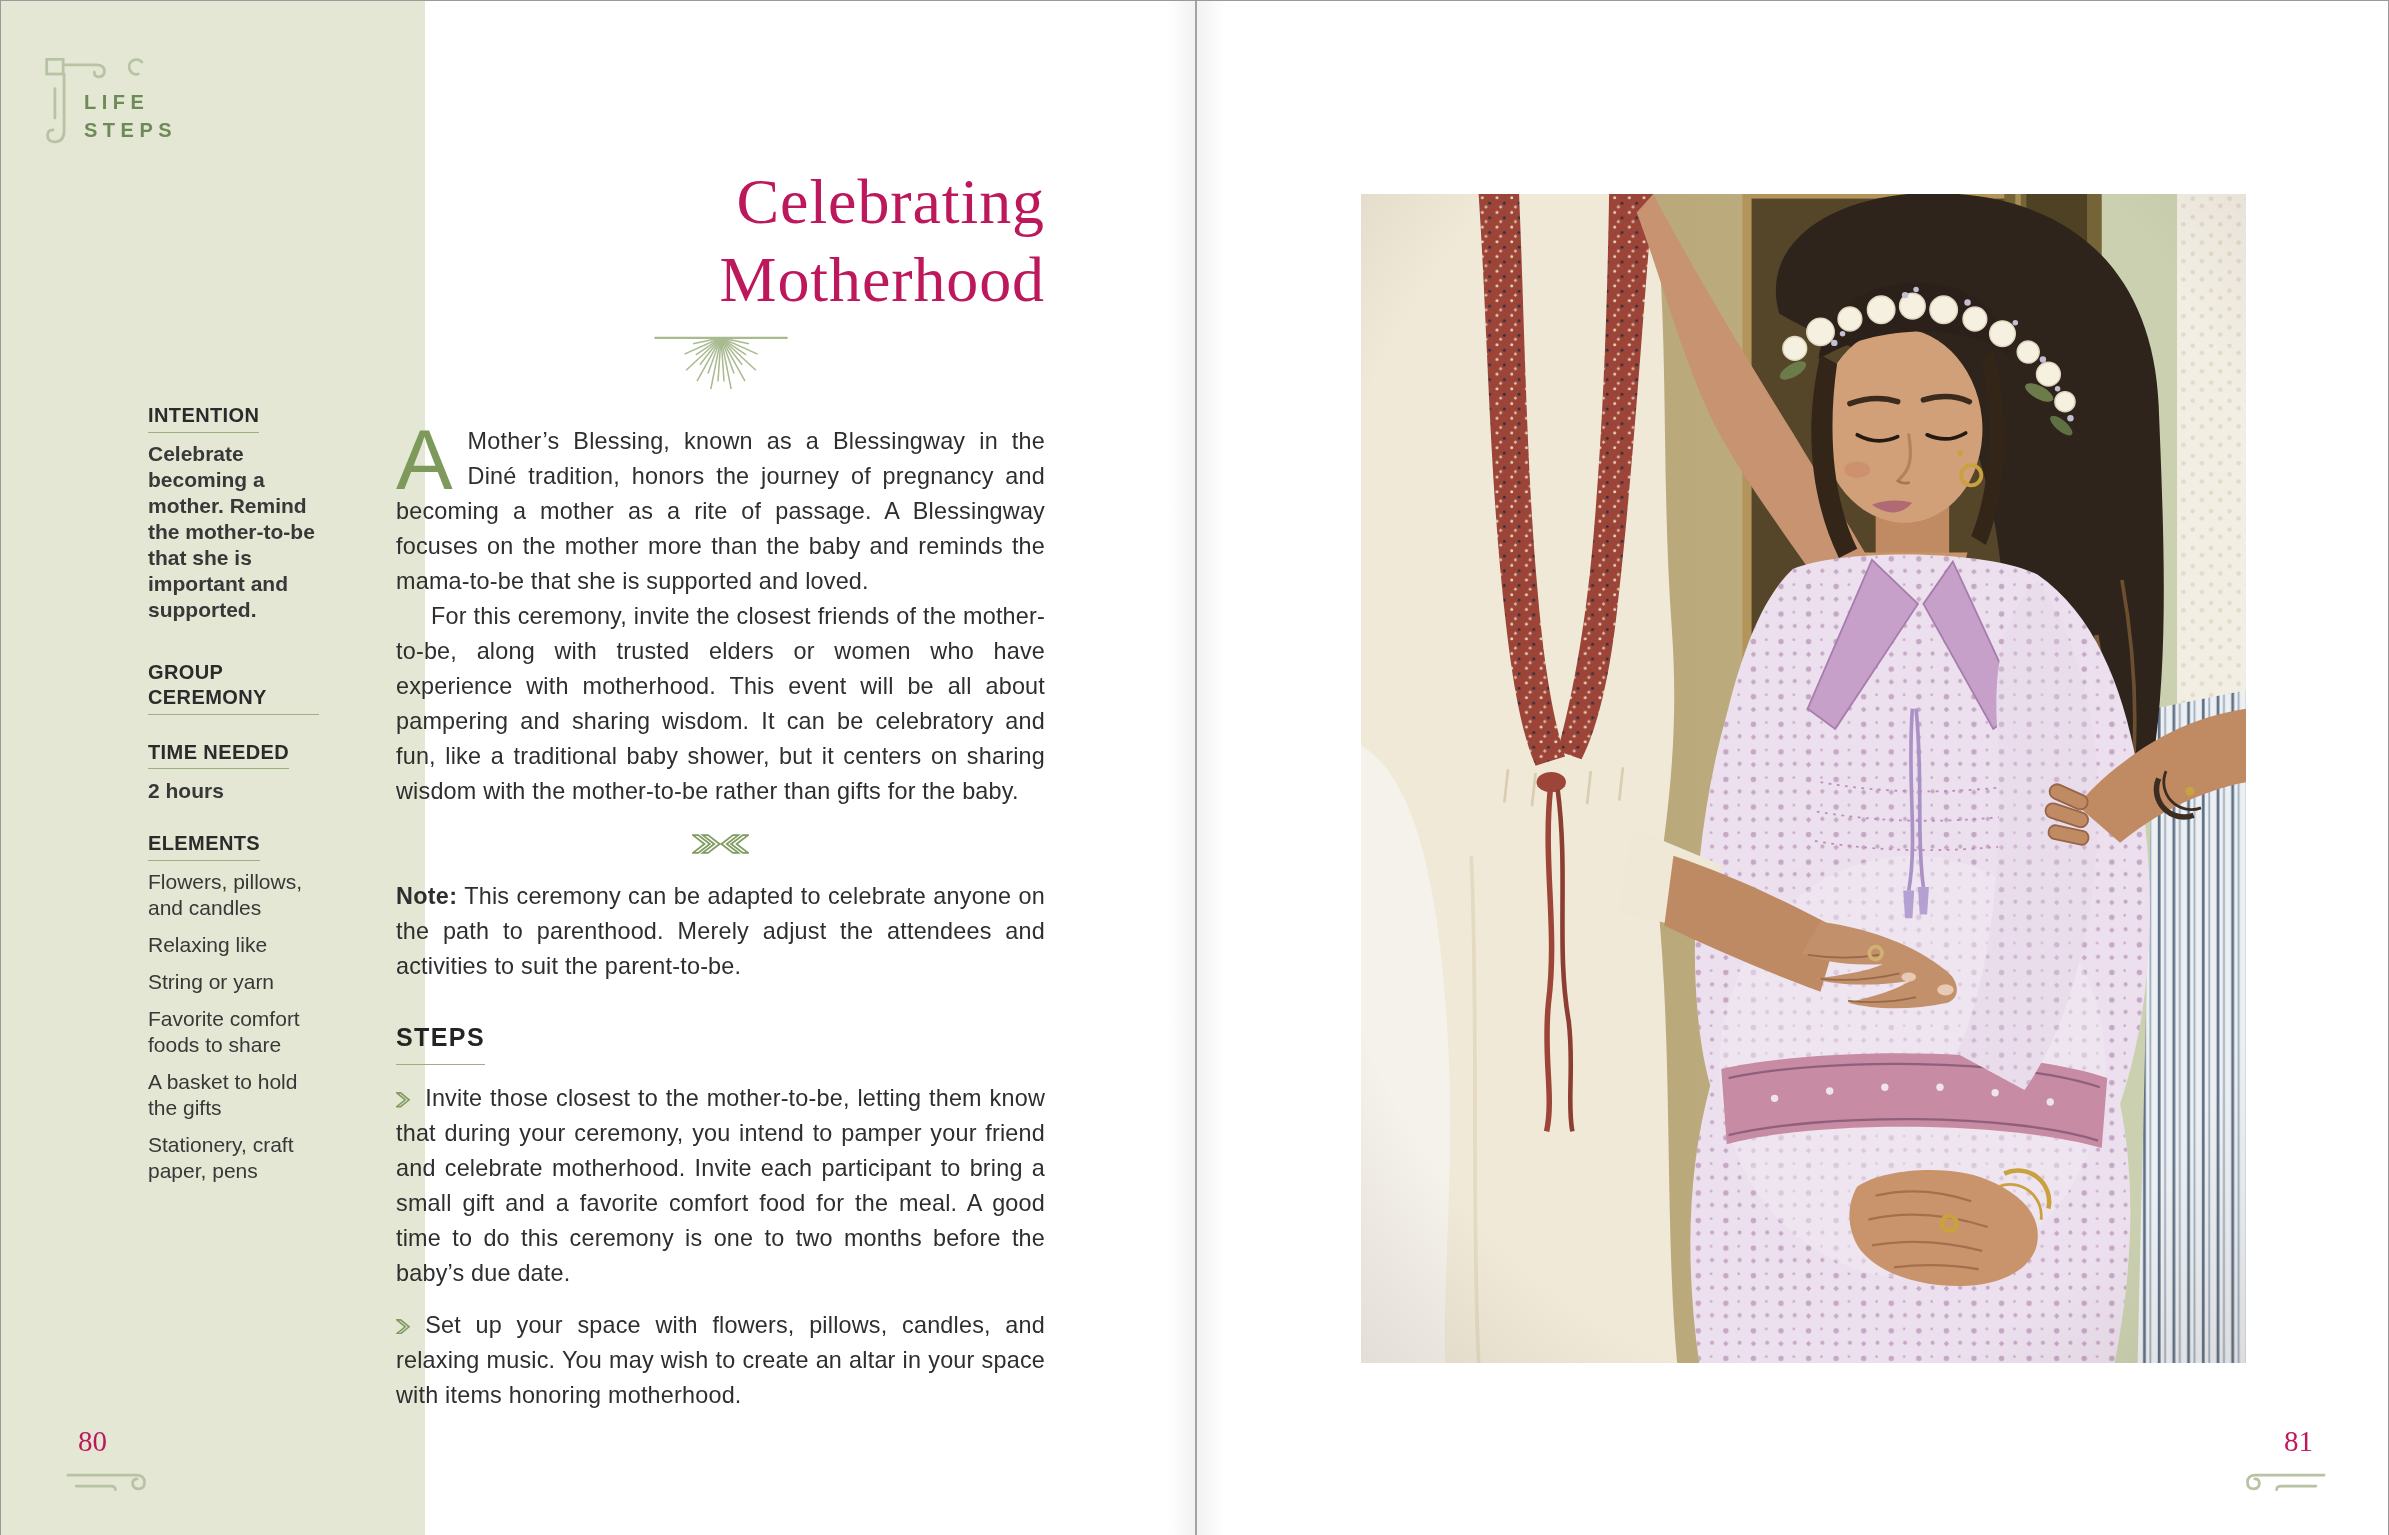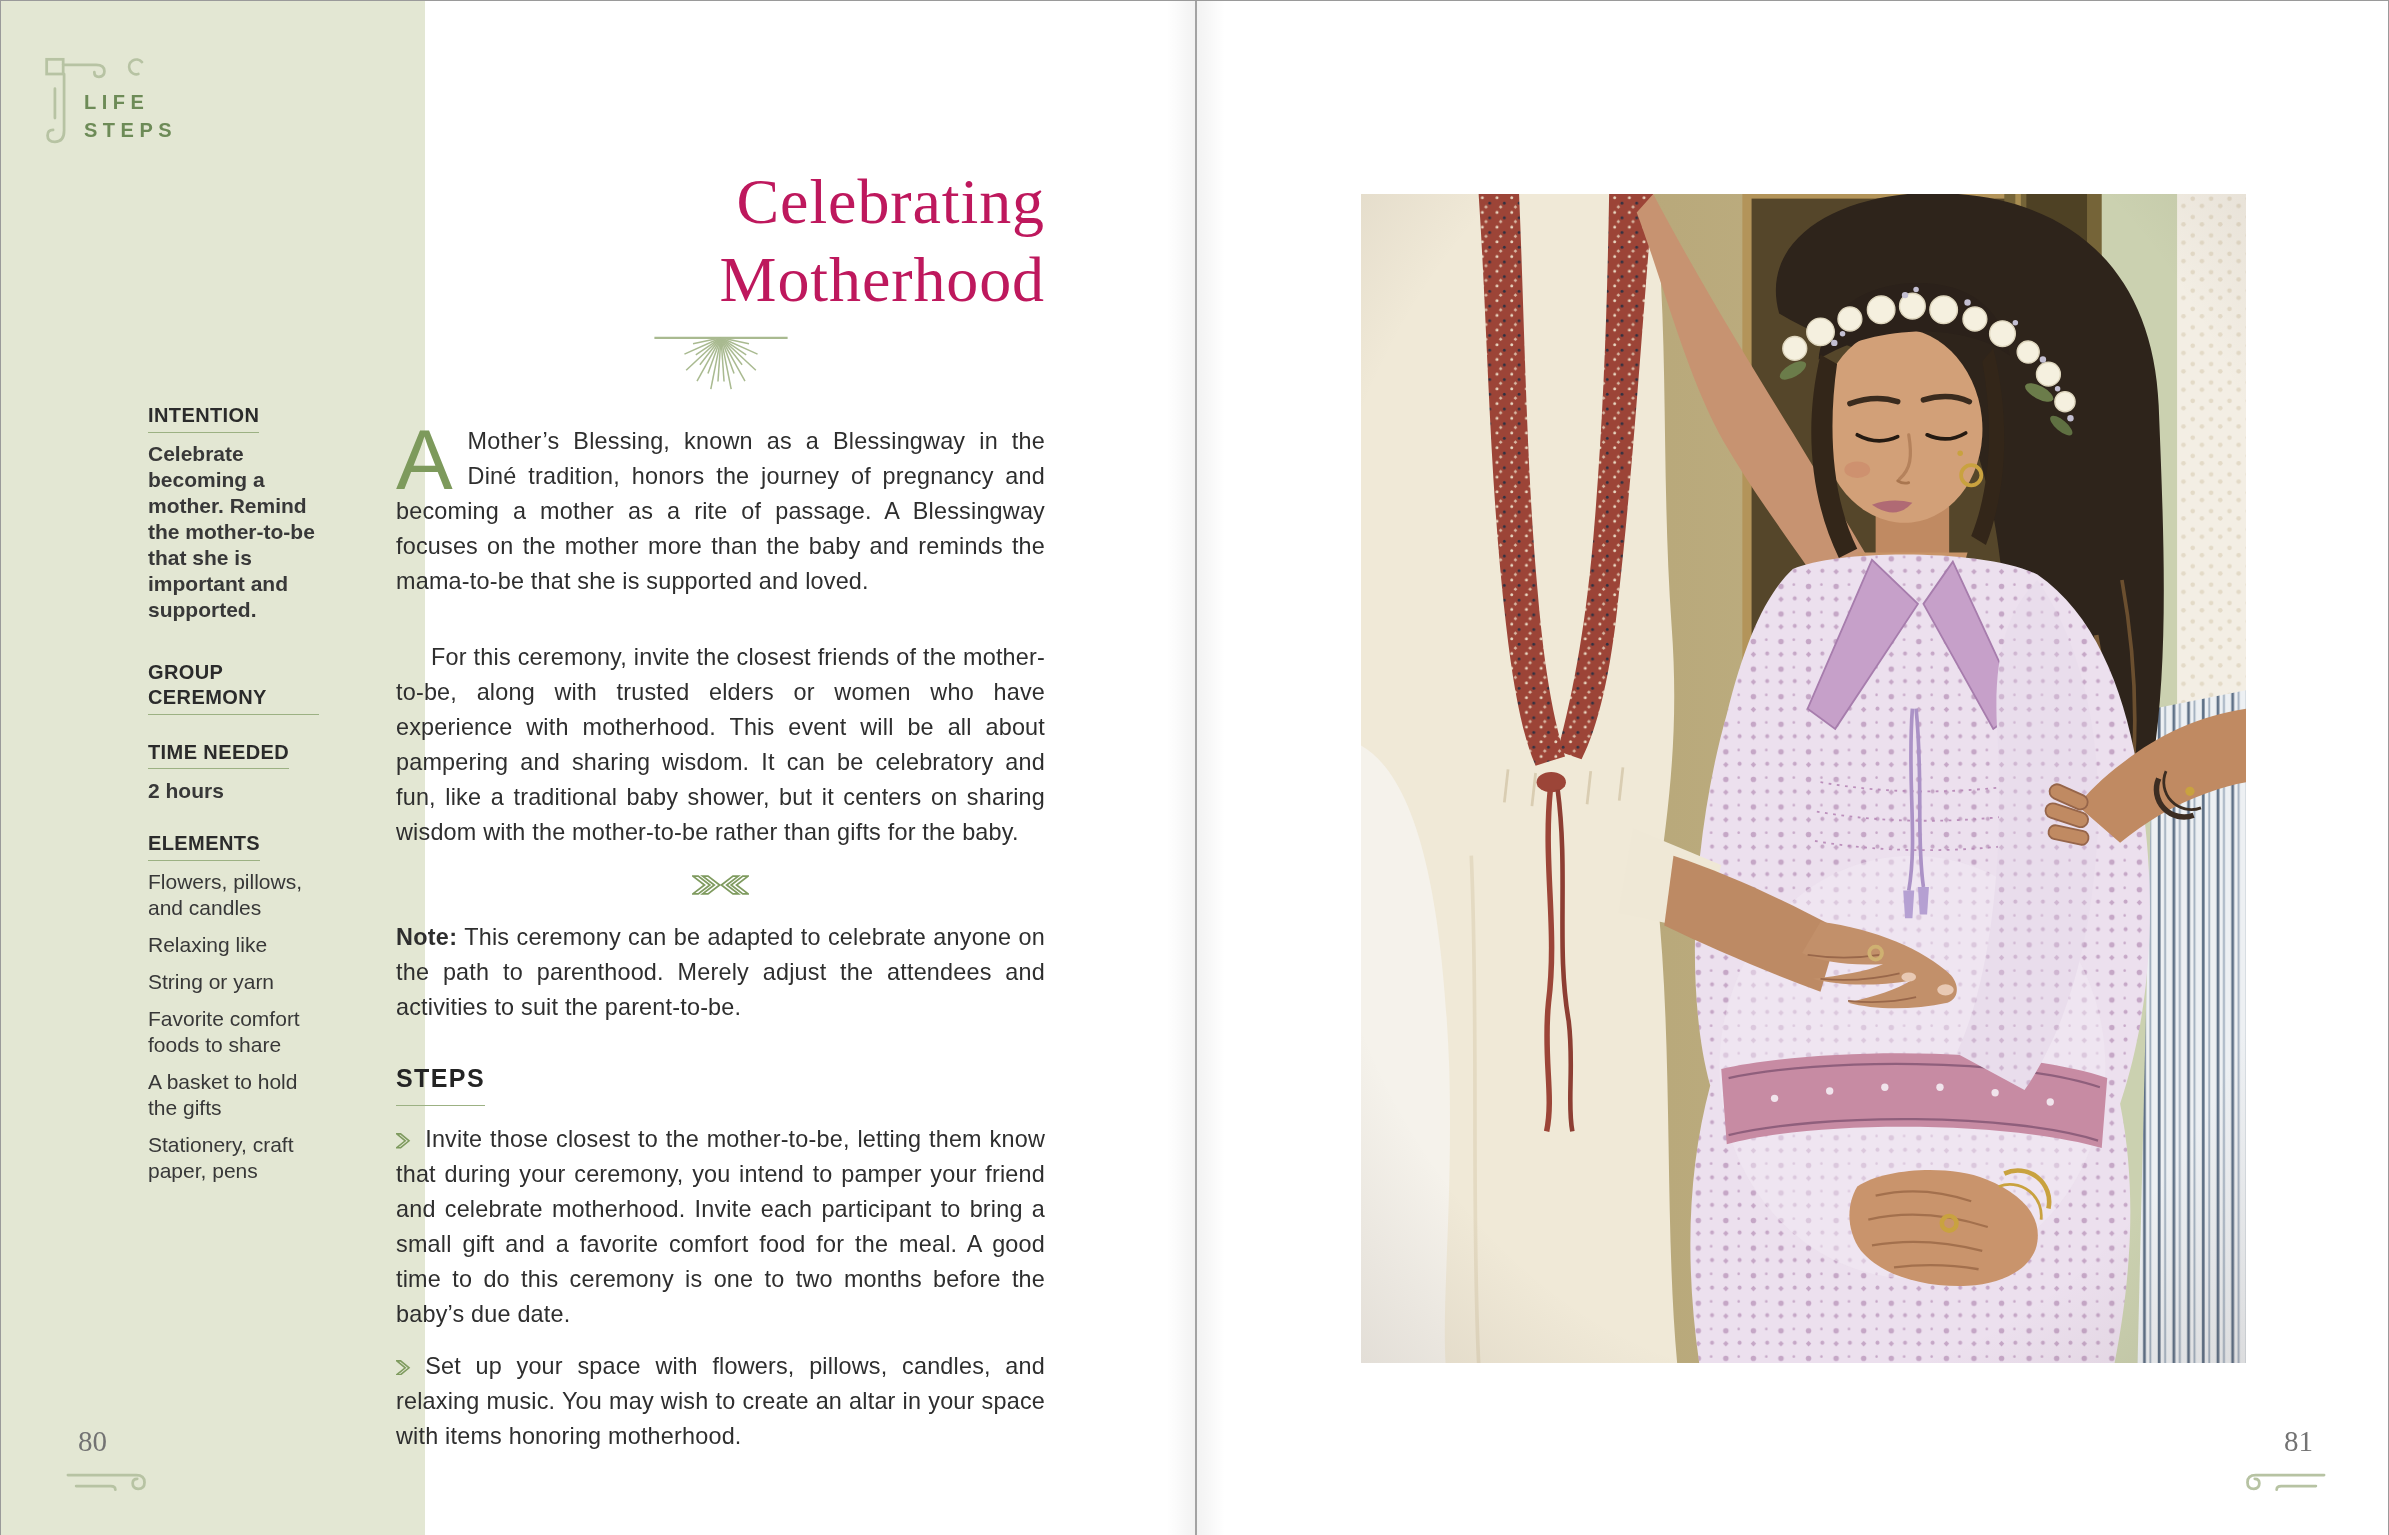--- a/index.html
+++ b/index.html
@@ -15,36 +15,36 @@
     font-size:20px;line-height:27.6px;letter-spacing:5.5px;}
   .side-content{position:absolute;left:147px;top:402px;width:171px;}
   .side-h{display:inline-block;font-size:20px;font-weight:bold;letter-spacing:0.4px;
     color:#2b2b2b;line-height:25px;margin:0;padding-bottom:3.7px;border-bottom:1.8px solid #9cb183;}
   .side-p{font-size:21px;line-height:26px;color:#383838;margin:8.3px 0 0;font-weight:bold;}
   .sec-group{margin-top:37px;}
   .sec-time{margin-top:25px;}
   .sec-elements{margin-top:27.6px;}
   .el-item{font-size:21px;line-height:26px;color:#383838;margin:11px 0 0;}
   .el-item:first-of-type{margin-top:8.3px;}
-  .pagenum{position:absolute;font-family:"Liberation Serif",serif;font-size:29px;color:#737373;}
+  .pagenum{position:absolute;font-family:"Liberation Serif",serif;font-size:29px;color:#be185d;}
   .pagenum-left{left:77px;top:1424px;}
   .pagenum-right{left:2283px;top:1424px;}
   .flourish-bl{position:absolute;left:64px;top:1465px;}
   .flourish-br{position:absolute;left:2239px;top:1465px;}
   
   .article{position:absolute;left:395px;top:0;width:649px;}
   .title{margin:162px 0 0;text-align:right;font-family:"Liberation Serif",serif;
     font-weight:400;font-size:64px;line-height:78px;color:#be185d;letter-spacing:0.9px;}
   .sunburst{display:block;margin:14.7px auto 0;}
   .bodycopy{margin-top:31px;}
   .par{font-size:23.4px;line-height:35px;text-align:justify;margin:0;color:#2e2e2e;
     letter-spacing:0.2px;}
   .dropcap{float:left;font-size:85px;line-height:66px;color:#7d9a5c;margin:3.7px 14.7px 0 0;
     font-family:"Liberation Sans",sans-serif;}
-  .par-indent{text-indent:35px;margin-top:41px;}
+  .par-indent{text-indent:35px;}
   .divider{display:block;margin:24px auto 0;}
   .note{margin:24px 0 0;}
   .note-label{font-weight:bold;letter-spacing:0.3px;}
   .steps-h{display:inline-block;font-size:25px;font-weight:bold;letter-spacing:1.4px;
     color:#242424;margin:39px 0 0;padding-bottom:12px;border-bottom:1.8px solid #9cb183;}
   .step{margin-top:16.5px;}
   .chevron-bullet{display:inline-block;vertical-align:-1.8px;margin-right:9.2px;}
   
   .gutter{position:absolute;left:1194px;top:0;width:1.8px;height:100%;background:#a3a3a3;}
   .gutter-shadow-l{position:absolute;left:1166px;top:0;width:27.6px;height:100%;

